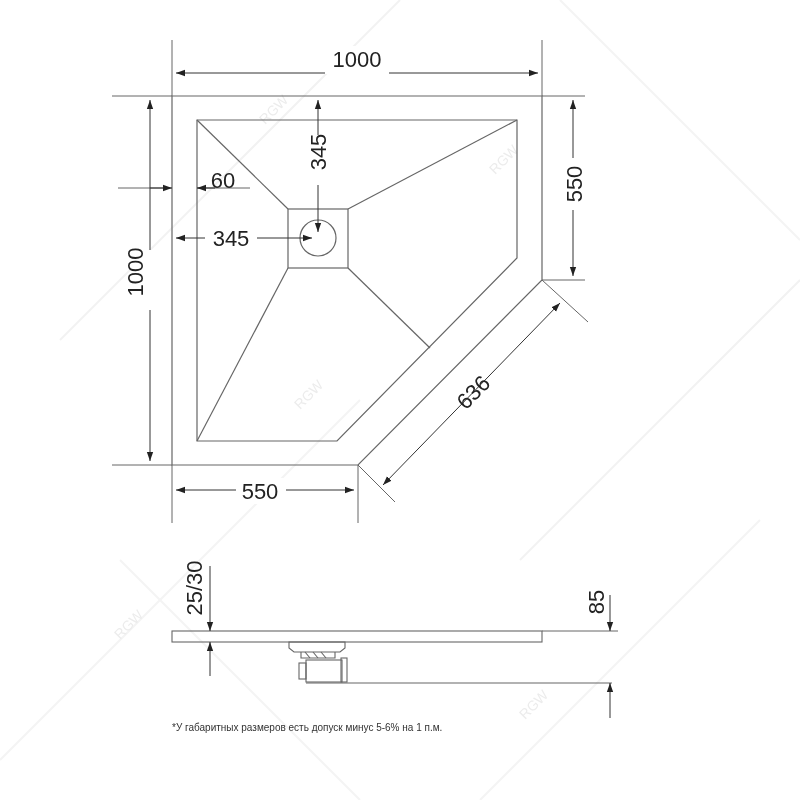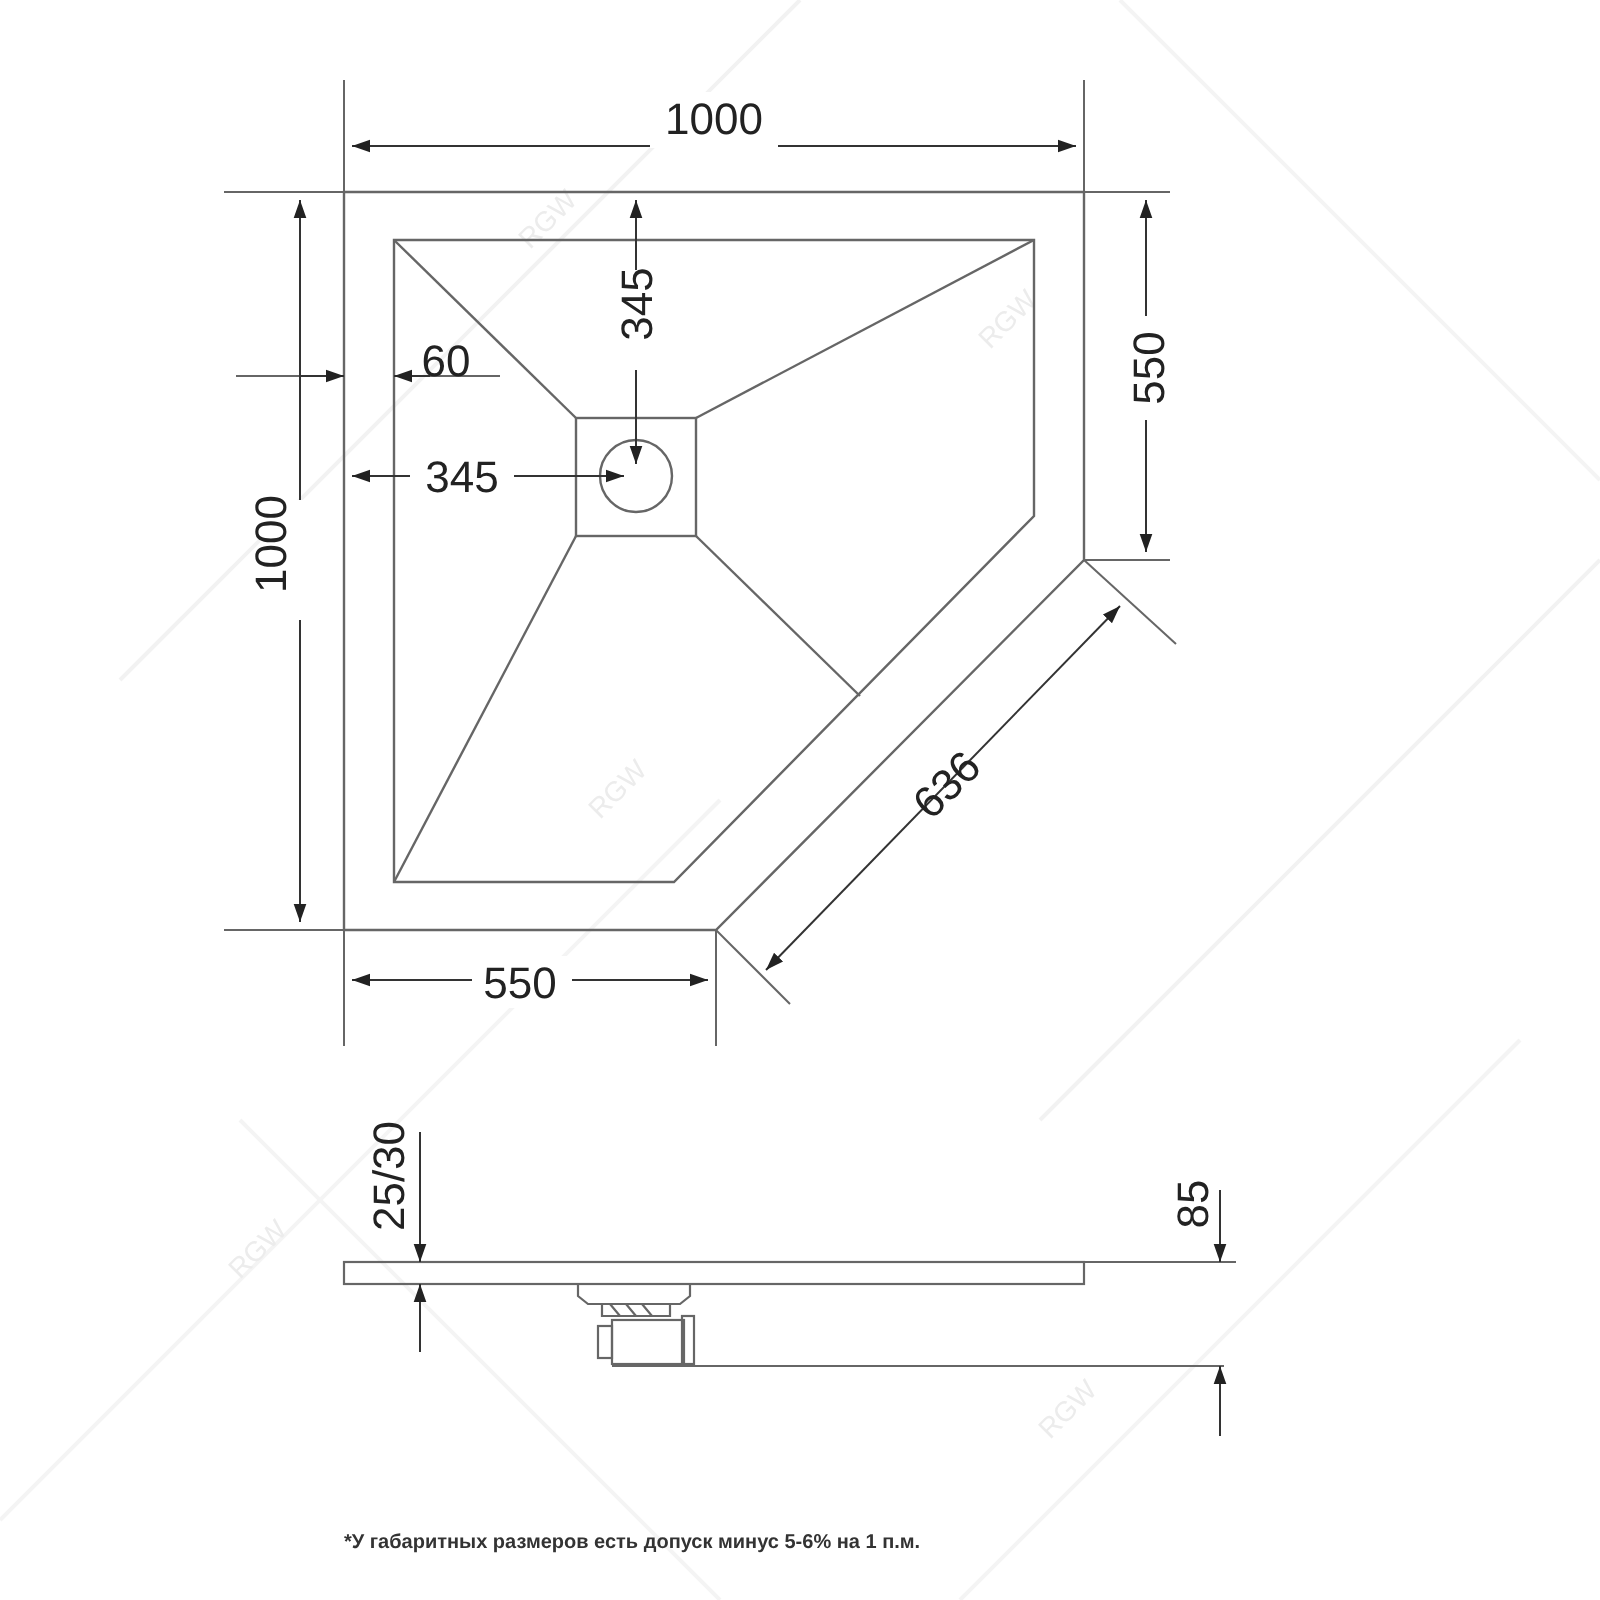--- a/index.html
+++ b/index.html
@@ -1,19 +1,19 @@
 <!DOCTYPE html>
 <html><head>
 <meta charset="utf-8">
 <style>
   html, body { margin:0; padding:0; background:#ffffff; }
   body { width:800px; height:800px; position:relative; overflow:hidden; font-family:"Liberation Sans", sans-serif; }
   svg { position:absolute; left:0; top:0; }
   .dim { font-family:"Liberation Sans", sans-serif; font-size:22px; fill:#222; }
-  .note { position:absolute; left:172px; top:766px; font-size:10px; color:#333; font-family:"Liberation Sans", sans-serif;font-weight:bold; }
+  .note { position:absolute; left:172px; top:722px; font-size:10px; color:#333; font-family:"Liberation Sans", sans-serif; }
   .wm { font-family:"Liberation Sans", sans-serif; font-size:14px; fill:#ececec; }
 </style>
 </head>
 <body>
 
 <svg width="800" height="800" viewBox="0 0 800 800">
   <defs>
     <marker id="arr" viewBox="0 0 10 10" refX="10" refY="5" markerWidth="9" markerHeight="9" orient="auto-start-reverse">
       <path d="M0,1.5 L10,5 L0,8.5 z" fill="#222"></path>
     </marker>

